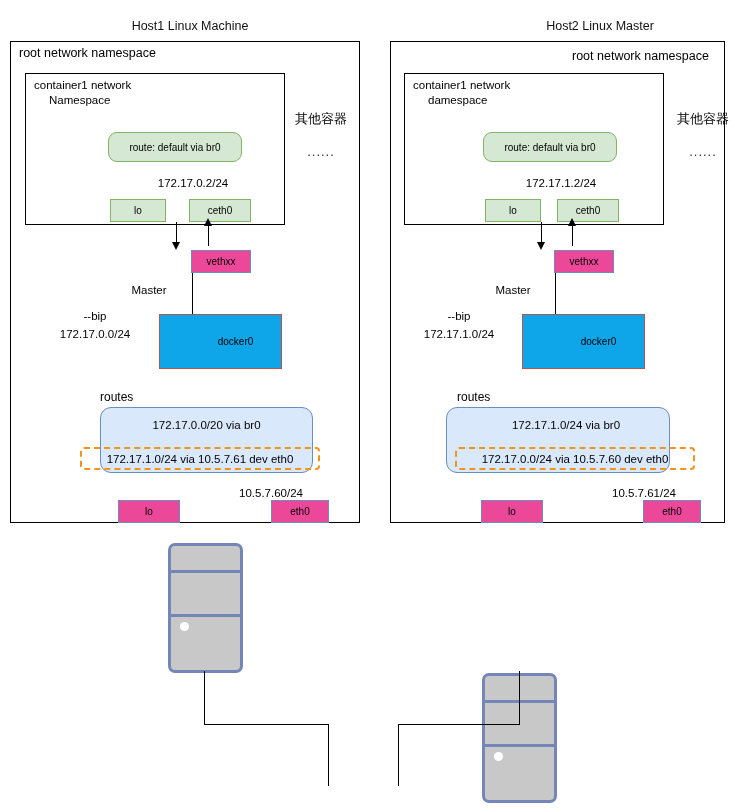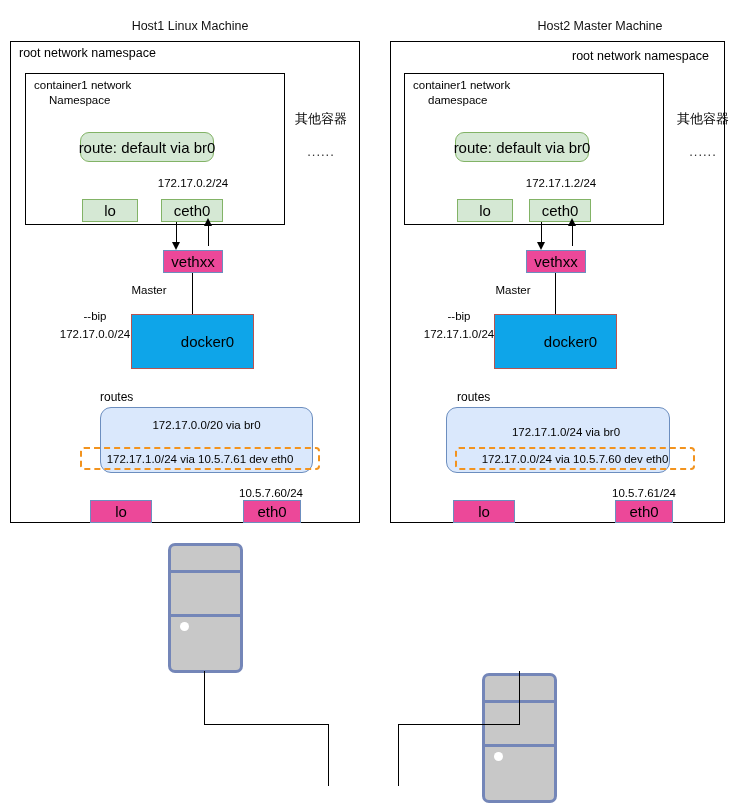--- a/index.html
+++ b/index.html
@@ -54,23 +54,24 @@
     line-height: 15px;
     white-space: pre;
   }
 
   
   .node {
     box-sizing: border-box;
     display: flex;
     align-items: center;
     justify-content: center;
-    font-size: 15px;
-    text-align: center;
-    white-space: nowrap;
+    font-size: 10px;
+    text-align: center;
+    white-space: nowrap;
+    margin-left: 28px;
   }
   .green {
     background: #d5e8d4;
     border: 1.2px solid #82b366;
   }
   .blue {
     background: #ec4899;
     border: 1.2px solid #6c8ebf;
   }
   .pink {
@@ -219,21 +220,21 @@
   <div class="abs routes-panel" style="left:100px; top:396px; width:213px; height:66px;">
     <div class="route-line" style="margin-top:11px;">172.17.0.0/20 via br0</div>
   </div>
   <div class="abs route-highlight" style="left:80px; top:436px; width:240px; height:23px;">172.17.1.0/24 via 10.5.7.61 dev eth0</div>
 
   <div class="abs txt" style="left:223px; top:476px; width:96px;">10.5.7.60/24</div>
 
   <div class="abs node blue" style="left:90px; top:489px; width:62px; height:23px;">lo</div>
   <div class="abs node blue" style="left:243px; top:489px; width:58px; height:23px;">eth0</div>
 
-  <div class="abs host-title" style="left:470px; top:8px; width:260px;">Host2 Master Machine</div>
+  <div class="abs host-title" style="left:470px; top:8px; width:260px;">Host2 Linux Master</div>
 
   <div class="abs host-frame" style="left:390px; top:30px; width:335px; height:482px;"></div>
 
   <div class="abs root-ns-label" style="left:572px; top:38px;">root network namespace</div>
 
   <div class="abs ns-frame" style="left:404px; top:62px; width:260px; height:152px;"></div>
 
   <div class="abs ns-label" style="left:413px; top:67px;">container1 network</div>
   <div class="abs ns-label" style="left:428px; top:82px;">damespace</div>
 
@@ -257,21 +258,21 @@
   <div class="abs vline" style="left:555px; top:262px; height:41px;"></div>
   <div class="abs txt" style="left:478px; top:273px; width:70px;">Master</div>
 
   <div class="abs txt" style="left:414px; top:299px; width:90px;">--bip</div>
   <div class="abs txt" style="left:414px; top:317px; width:90px;">172.17.1.0/24</div>
 
   <div class="abs node pink" style="left:494px; top:303px; width:123px; height:55px;">docker0</div>
 
   <div class="abs routes-title" style="left:457px; top:379px;">routes</div>
   <div class="abs routes-panel" style="left:446px; top:396px; width:224px; height:66px;">
-    <div class="route-line" style="margin-top:18px;padding-left:16px;">172.17.1.0/24 via br0</div>
+    <div class="route-line" style="margin-top:11px;padding-left:16px;">172.17.1.0/24 via br0</div>
   </div>
   <div class="abs route-highlight" style="left:455px; top:436px; width:240px; height:23px;">172.17.0.0/24 via 10.5.7.60 dev eth0</div>
 
   <div class="abs txt" style="left:596px; top:476px; width:96px;">10.5.7.61/24</div>
 
   <div class="abs node blue" style="left:453px; top:489px; width:62px; height:23px;">lo</div>
   <div class="abs node blue" style="left:615px; top:489px; width:58px; height:23px;">eth0</div>
 
   <div class="abs tower" style="left:168px; top:532px; width:75px; height:130px;">
     <div class="tower-div" style="top:24px;"></div>

